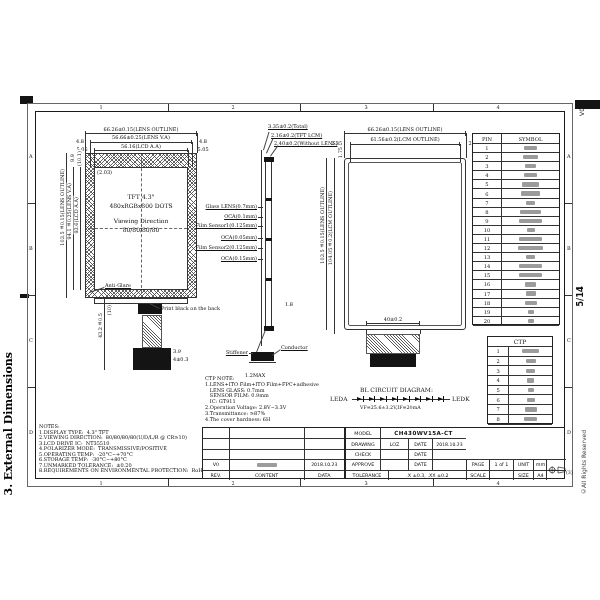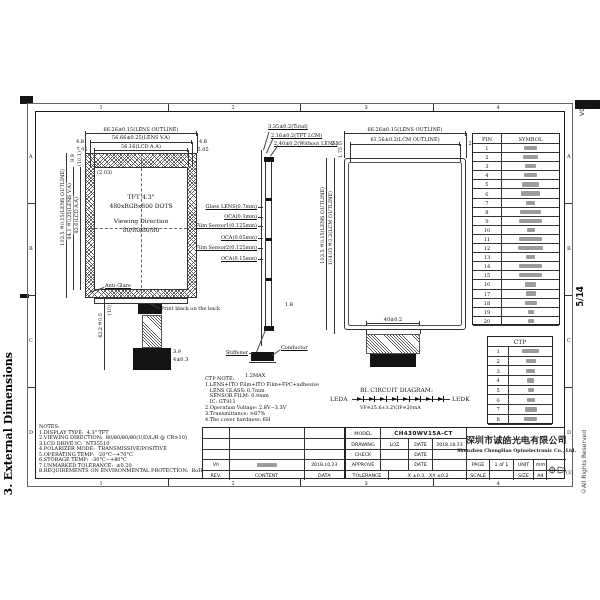--- a/index.html
+++ b/index.html
@@ -520,24 +520,20 @@
       <div class="tbc" style="width:34px;">APPROVE</div>
       <div class="tbc bl" style="width:28px;"></div>
       <div class="tbc bl" style="width:24px;">DATE</div>
       <div class="tbc bl" style="width:34px;"></div>
     </div>
     <div class="tbrow" style="width:120px;">
       <div class="tbc" style="width:42px;">TOLERANCE</div>
       <div class="tbc bl" style="width:78px;">.X ±0.3, .XX ±0.2</div>
     </div>
 
-    <div class="a" style="left:120px;top:0;width:100px;height:31.2px;border-left:0.7px solid #333;display:flex;flex-direction:column;align-items:center;justify-content:center;">
-      <div style="font:bold 9px 'Liberation Sans',sans-serif;letter-spacing:0.2px;white-space:nowrap;color:#222;">深圳市诚皓光电有限公司</div>
-      <div style="font:bold 4.7px 'DejaVu Serif',serif;white-space:nowrap;color:#222;margin-top:1.5px;">Shenzhen ChengHao Optoelectronic Co., Ltd.</div>
-    </div>
     <div class="a" style="left:120px;top:31.2px;width:100px;height:10.4px;border-left:0.7px solid #333;border-top:0.7px solid #333;display:flex;">
       <div class="tbc" style="width:22px;">PAGE</div>
       <div class="tbc bl" style="width:24px;">1 of 1</div>
       <div class="tbc bl" style="width:20px;">UNIT</div>
       <div class="tbc bl" style="width:14px;">mm</div>
     </div>
     <div class="a" style="left:120px;top:41.6px;width:100px;height:10.4px;border-left:0.7px solid #333;border-top:0.7px solid #333;display:flex;">
       <div class="tbc" style="width:22px;">SCALE</div>
       <div class="tbc bl" style="width:24px;"></div>
       <div class="tbc bl" style="width:20px;">SIZE</div>

